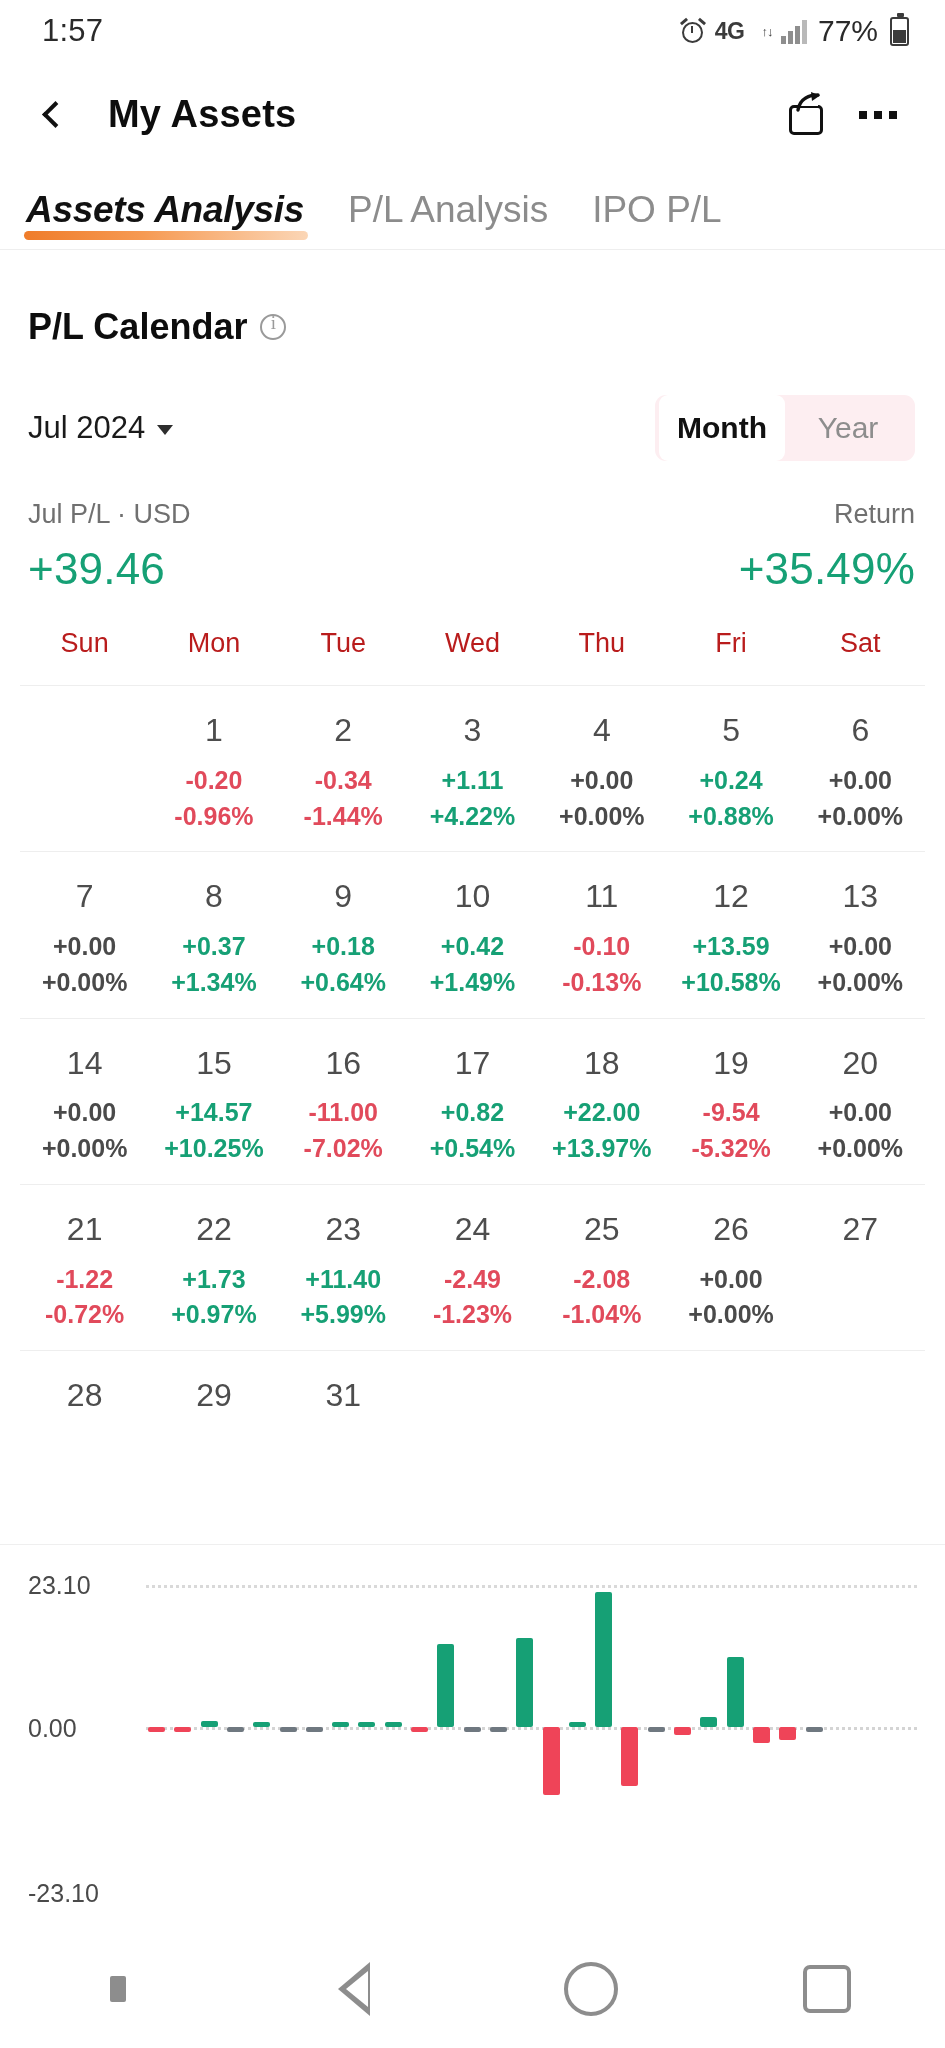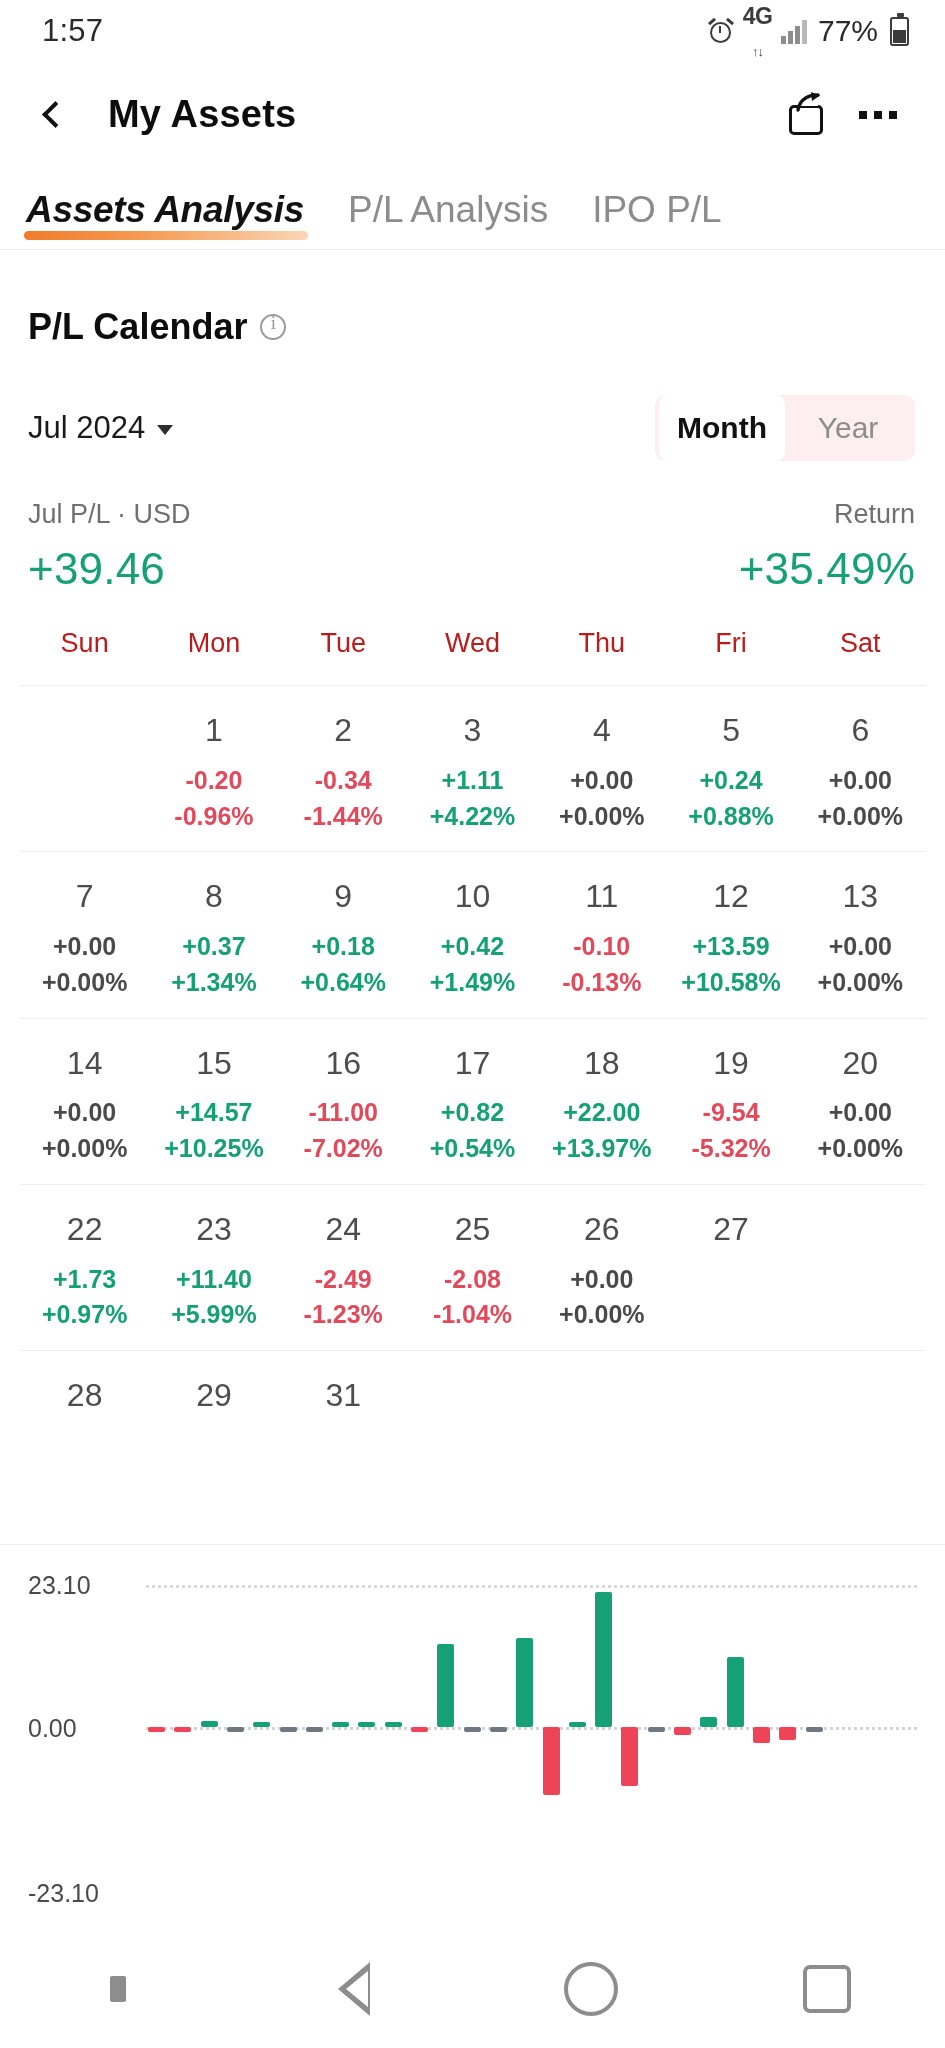--- a/index.html
+++ b/index.html
@@ -26,21 +26,21 @@
   }
   .ico-alarm .ear {
     position:absolute; width:8px; height:3px; background:#3b3b3b; top:2px;
   }
   .ico-alarm .ear.l { left:0; transform:rotate(-40deg); }
   .ico-alarm .ear.r { right:0; transform:rotate(40deg); }
   .ico-alarm .hand {
     position:absolute; left:11px; top:8px; width:2.4px; height:7px; background:#3b3b3b;
   }
   .net-label { font-size:23px; font-weight:bold; color:#3b3b3b; line-height:1; letter-spacing:-.5px; }
-  .net-wrap { display:flex; flex-direction:column; align-items:center; gap:17px; }
+  .net-wrap { display:flex; flex-direction:row; align-items:center; gap:17px; }
   .net-arrows { font-size:13px; color:#3b3b3b; line-height:1; letter-spacing:-1px; }
   .bars { display:flex; align-items:flex-end; gap:2.5px; height:25px; }
   .bars i { width:4.5px; background:#8e8e8e; display:block; }
   .bars i:nth-child(1){height:8px;}
   .bars i:nth-child(2){height:13px;}
   .bars i:nth-child(3){height:18px;}
   .bars i:nth-child(4){height:24px; background:#b9b9b9;}
   .status-pct { font-size:30px; color:#2a2a2a; margin-left:2px; }
   .ico-batt {
     width:19px; height:29px; border:2.6px solid #3b3b3b; border-radius:3px;
@@ -417,20 +417,25 @@
             <div class="v neg">-9.54</div>
             <div class="p neg">-5.32%</div>
           </div>
           <div class="cell">
             <div class="d">20</div>
             <div class="v flat">+0.00</div>
             <div class="p flat">+0.00%</div>
           </div>
         </div>
         <div class="cal-week">
+          <div class="cell">
+            <div class="d">21</div>
+            <div class="v neg">-1.22</div>
+            <div class="p neg">-0.72%</div>
+          </div>
           <div class="cell">
             <div class="d">22</div>
             <div class="v pos">+1.73</div>
             <div class="p pos">+0.97%</div>
           </div>
           <div class="cell">
             <div class="d">23</div>
             <div class="v pos">+11.40</div>
             <div class="p pos">+5.99%</div>
           </div>

